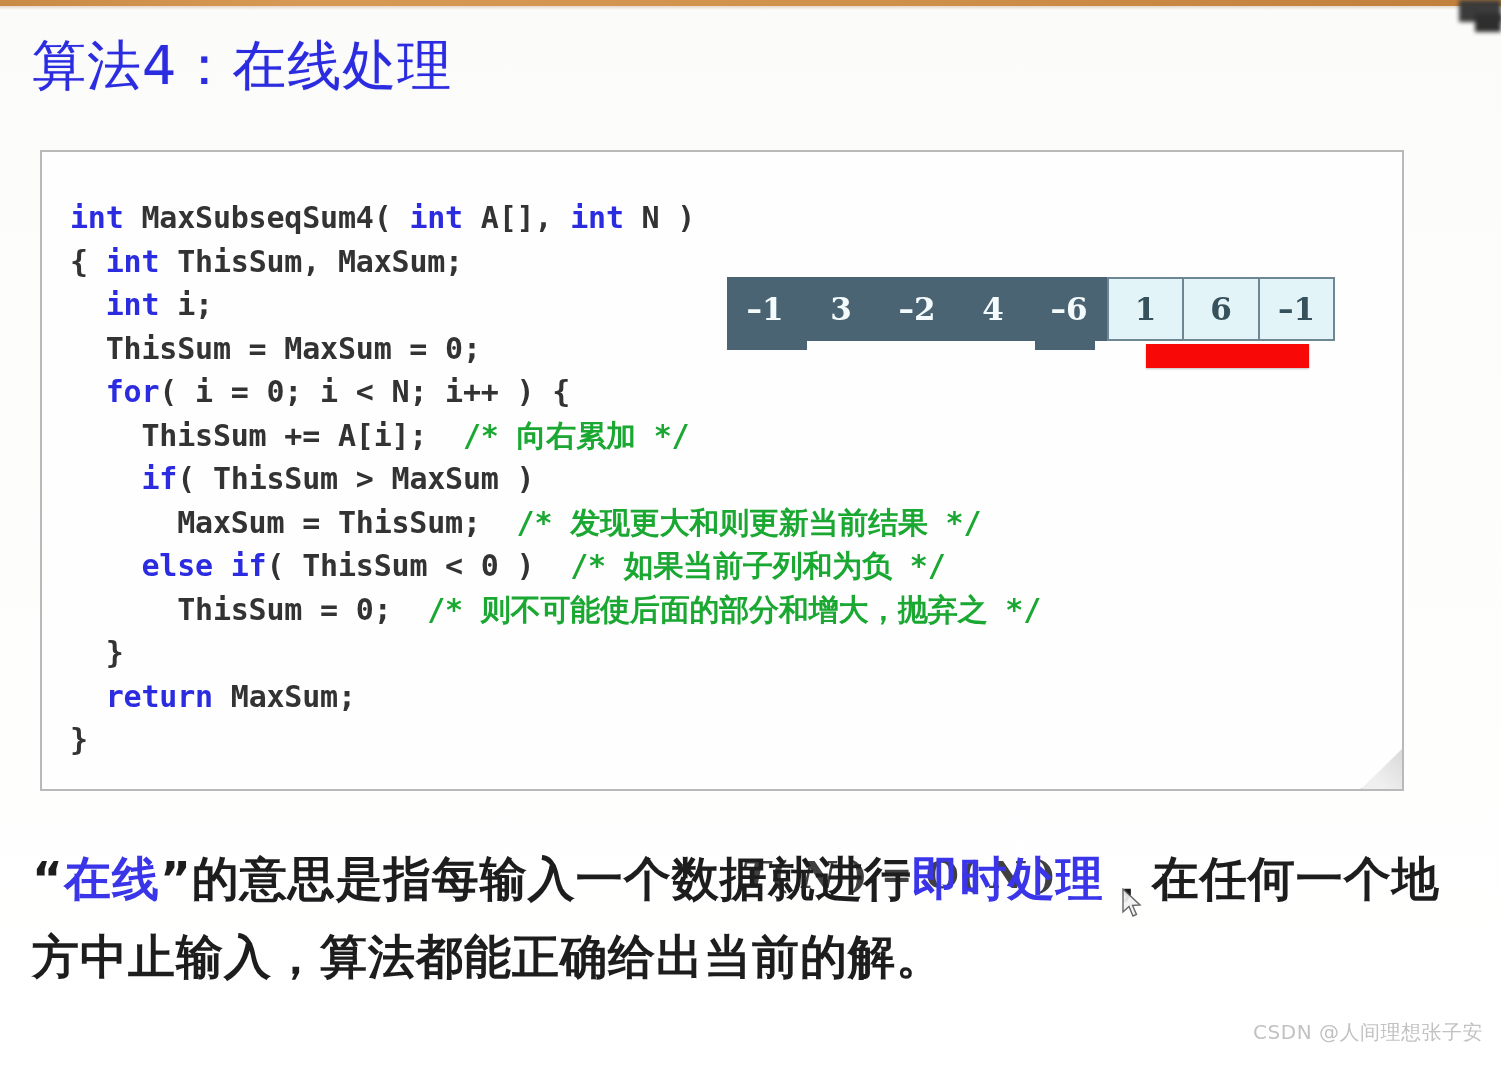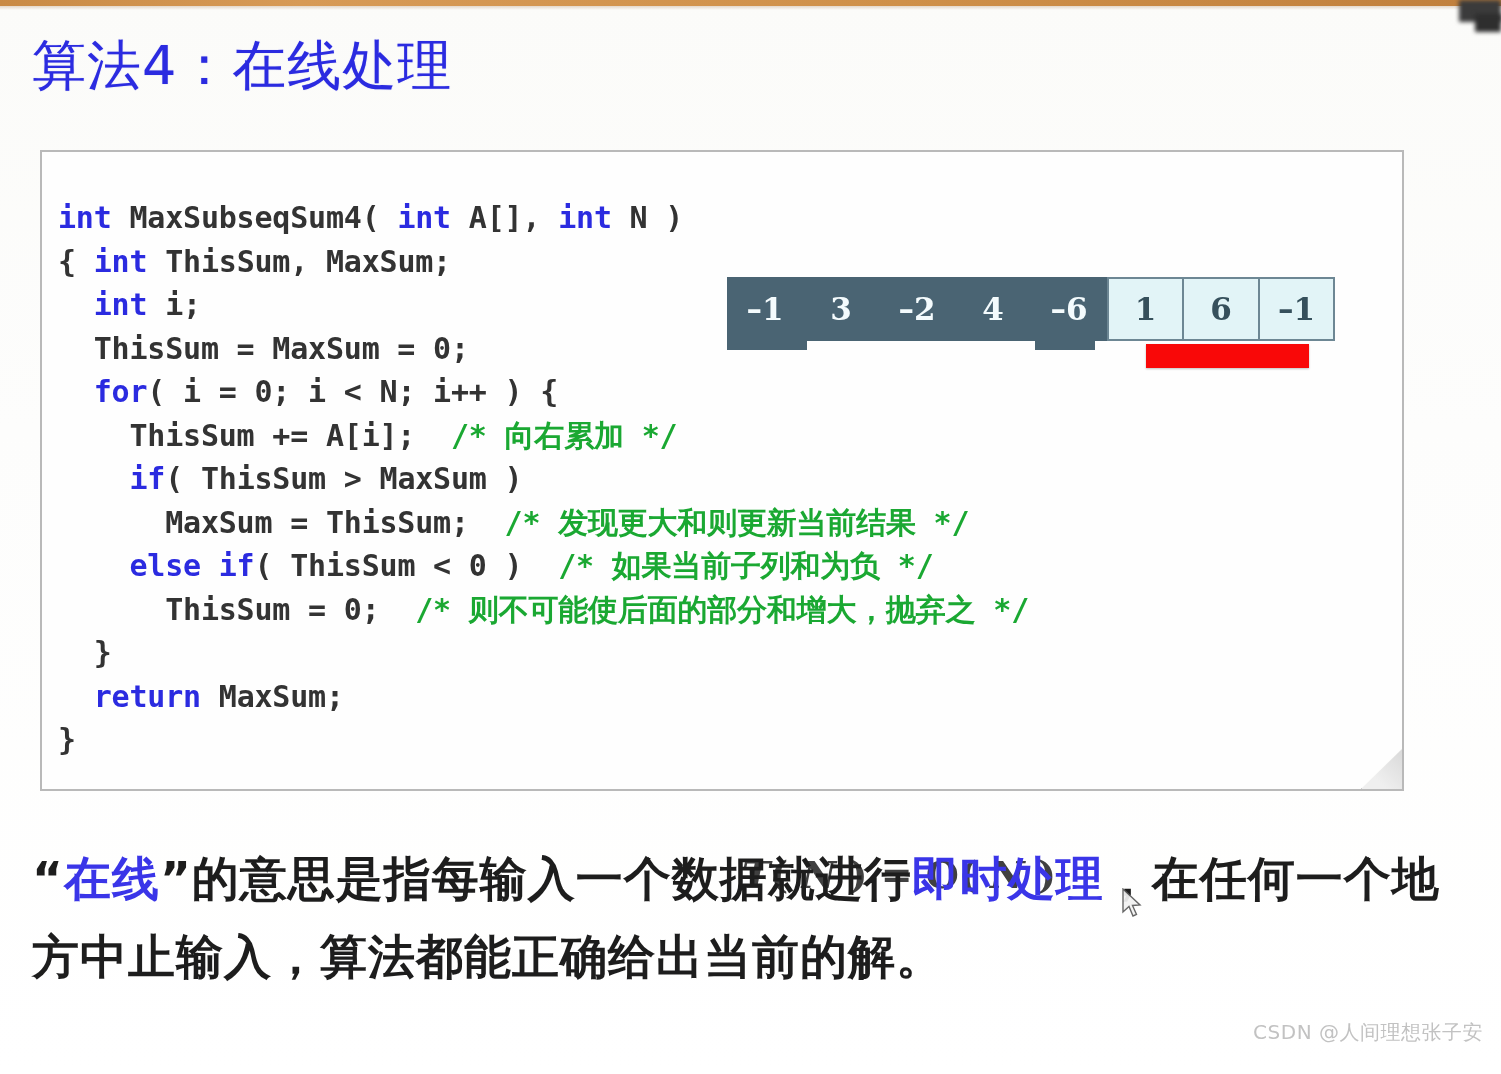--- a/index.html
+++ b/index.html
@@ -86,21 +86,21 @@
     position: absolute;
     right: 0px; bottom: 0px;
     width: 40px; height: 40px;
     background: linear-gradient(225deg, #d9d9d9 0%, #efefef 70%);
     clip-path: polygon(100% 0%, 0% 100%, 100% 100%);
     border-left: 1px solid #9e9e9e;
   }
 
   #code {
     position: absolute;
-    left: 16px;
+    left: 28px;
     top: 14px;
     font-family: "DejaVu Sans Mono", "Liberation Mono", monospace;
     font-size: 30px;
     line-height: 43.5px;
     color: #2f2f2f;
     white-space: pre;
     font-weight: 700;
     letter-spacing: -0.2px;
   }
   #code .kw { color: #2b2be0; }

